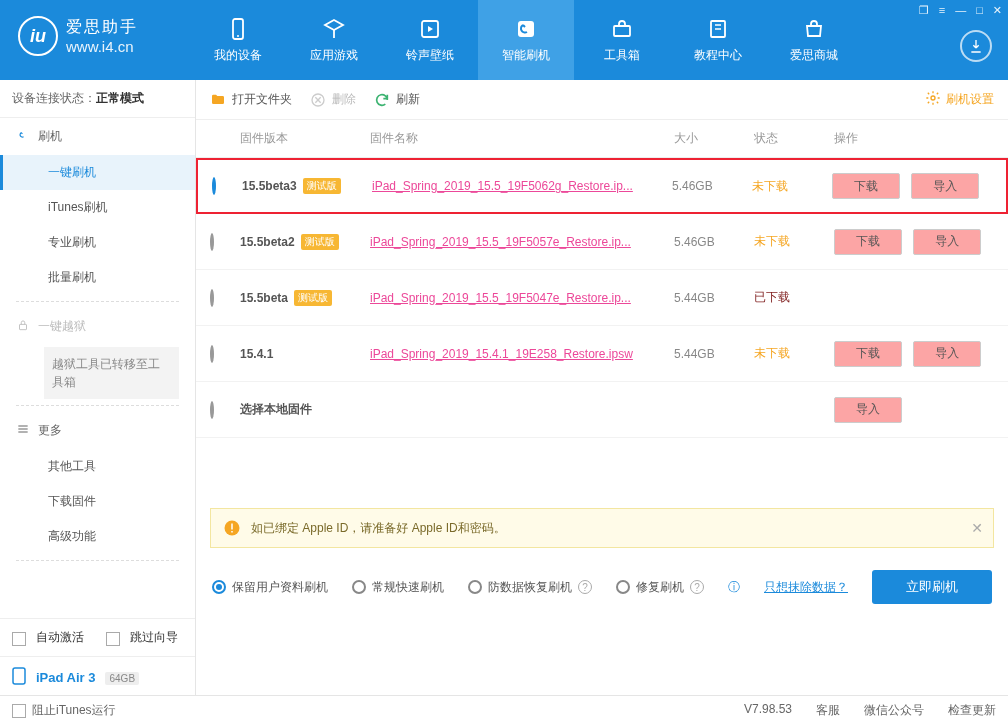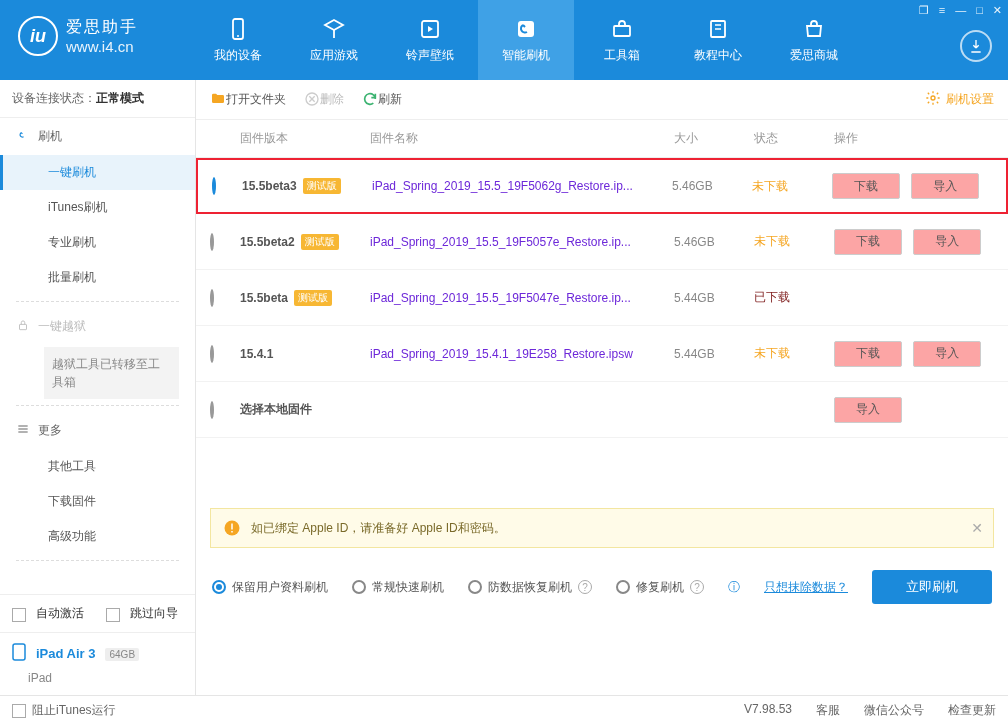--- a/index.html
+++ b/index.html
@@ -35,41 +35,41 @@
 .device-box { margin-top: auto; border-top: 1px solid #eee; }
 .device-row { padding: 10px 12px; display: flex; align-items: flex-end; gap: 10px; }
 .device-row .chk { width: 14px; height: 14px; border: 1px solid #aaa; }
 .device-name { color: #1b8adb; font-size: 13px; font-weight: bold; }
 .device-cap { background: #eee; color: #888; font-size: 10px; padding: 1px 4px; border-radius: 2px; }
 .device-sub { padding: 0 12px 10px 28px; color: #888; }
 
 
 .main { flex: 1; display: flex; flex-direction: column; }
 .toolbar { height: 40px; border-bottom: 1px solid #eee; display: flex; align-items: center; padding: 0 14px; gap: 18px; }
-.tbtn { display: flex; align-items: flex-start; gap: 0; cursor: pointer; color: #555; }
+.tbtn { display: flex; align-items: center; gap: 6px; cursor: pointer; color: #555; }
 .tbtn.disabled { color: #bbb; }
 .tbtn .ico { width: 16px; height: 16px; display: flex; align-items: center; justify-content: center; }
 .tsettings { margin-left: auto; color: #f5a623; display: flex; align-items: center; gap: 5px; }
 
 .thead { display: flex; padding: 10px 14px; color: #999; border-bottom: 1px solid #eee; }
 .col-radio { width: 30px; }
 .col-ver { width: 130px; }
 .col-name { flex: 1; }
 .col-size { width: 80px; }
 .col-status { width: 80px; }
 .col-act { width: 160px; text-align: left; }
 
 .fwrow { display: flex; align-items: center; padding: 0 14px; height: 56px; border-bottom: 1px solid #f2f2f2; }
 .fwrow.highlight { border: 2px solid #e23; }
 .radio { width: 16px; height: 16px; border: 2px solid #999; border-radius: 50%; position: relative; }
 .radio.sel { border-color: #1b8adb; }
 .radio.sel::after { content: ""; position: absolute; inset: 3px; background: #1b8adb; border-radius: 50%; }
 .ver-cell { display: flex; align-items: center; gap: 6px; font-weight: bold; color: #555; }
 .beta-tag { background: #f7b733; color: #fff; font-size: 10px; padding: 1px 4px; border-radius: 2px; font-weight: normal; }
-.fname { color: #6d28d9; }
+.fname { color: #ec4899; text-decoration: underline; }
 .size { color: #888; }
 .status { font-size: 12px; }
 .st-nodl { color: #f5a623; }
 .st-dl { color: #7f1d1d; }
 .actbtn { width: 68px; height: 26px; border: 1px solid #ccc; background: #fca5a5; border-radius: 2px; cursor: pointer; font-size: 12px; color: #555; margin-right: 8px; }
 
 .notice { margin: 70px 14px 10px; background: #fffbe8; border: 1px solid #f3e6a0; padding: 10px 12px; display: flex; align-items: center; gap: 10px; color: #7a6a2a; position: relative; }
 .notice .x { position: absolute; right: 10px; color: #aaa; cursor: pointer; font-size: 14px; }
 
 .modebar { padding: 12px 16px; display: flex; align-items: center; gap: 24px; }
@@ -206,21 +206,20 @@
         <span class="chk" style="margin-left:12px"></span>
         <span>跳过向导</span>
       </div>
       <div class="device-row" style="border-top:1px solid #eee">
         <svg width="14" height="18">
             <rect x="1" y="1" width="12" height="16" rx="2" fill="none" stroke="#1b8adb" stroke-width="1.5"></rect>
           </svg>
         <span class="device-name">iPad Air 3</span>
         <span class="device-cap">64GB</span>
       </div>
-      <div class="device-sub">iPad</div>
     </div>
   </div>
 
   <div class="main">
     <div class="toolbar">
       <div class="tbtn">
         <span class="ico">
             <svg viewBox="0 0 24 24" width="16" height="16" fill="#f5a623">
               <path d="M3 6a2 2 0 012-2h4l2 2h8a2 2 0 012 2v8a2 2 0 01-2 2H5a2 2 0 01-2-2z"></path>
             </svg>

